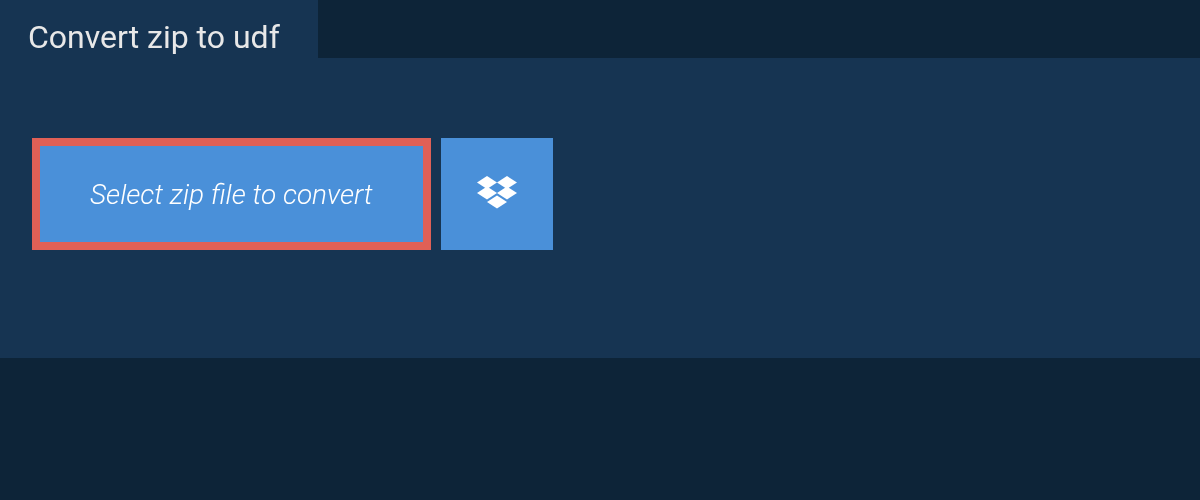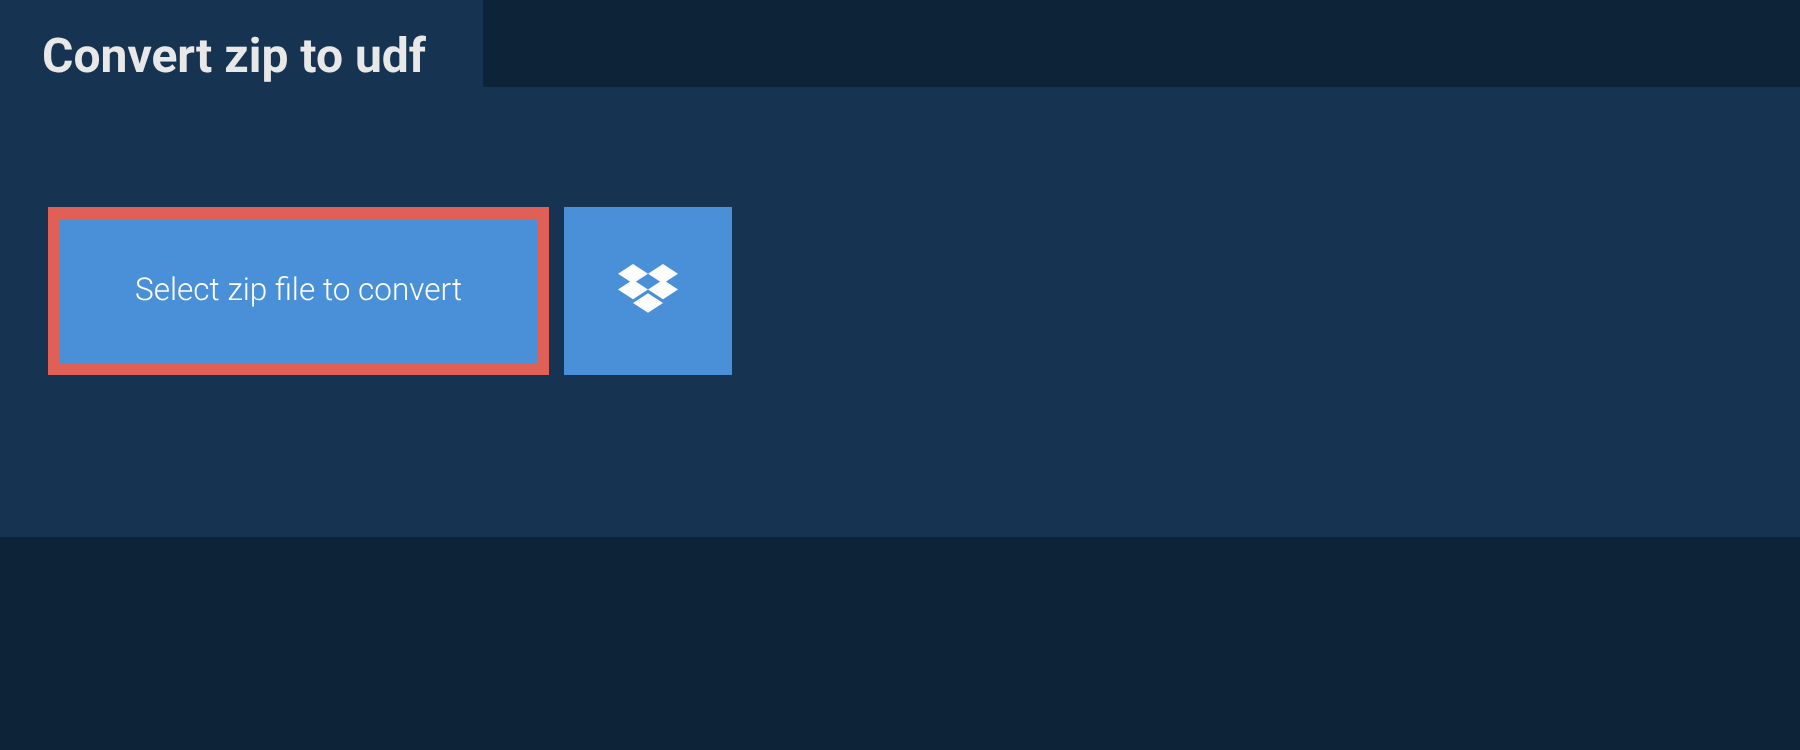--- a/index.html
+++ b/index.html
@@ -21,41 +21,42 @@
       margin-top: 58px;
       position: relative;
     }
     .tab {
       position: absolute;
       top: -58px;
       left: 0;
       background: #163452;
       padding: 18px 38px 18px 28px;
       font-size: 32px;
-      font-weight: 700;
+      font-weight: 400;
       color: #e8e8e8;
     }
     .button-row {
       display: flex;
       gap: 10px;
       padding: 80px 0 0 32px;
       align-items: stretch;
     }
     .select-button {
       background: #4a90d9;
       border: 8px solid #e06056;
       color: #ffffff;
-      font-size: 21px;
+      font-size: 28px;
       font-weight: 300;
       padding: 28px 50px;
       cursor: pointer;
       display: flex;
       align-items: center;
       justify-content: center;
       height: 112px;
+      font-style: italic;
     }
     .dropbox-button {
       background: #4a90d9;
       width: 112px;
       height: 112px;
       display: flex;
       align-items: center;
       justify-content: center;
       cursor: pointer;
     }

